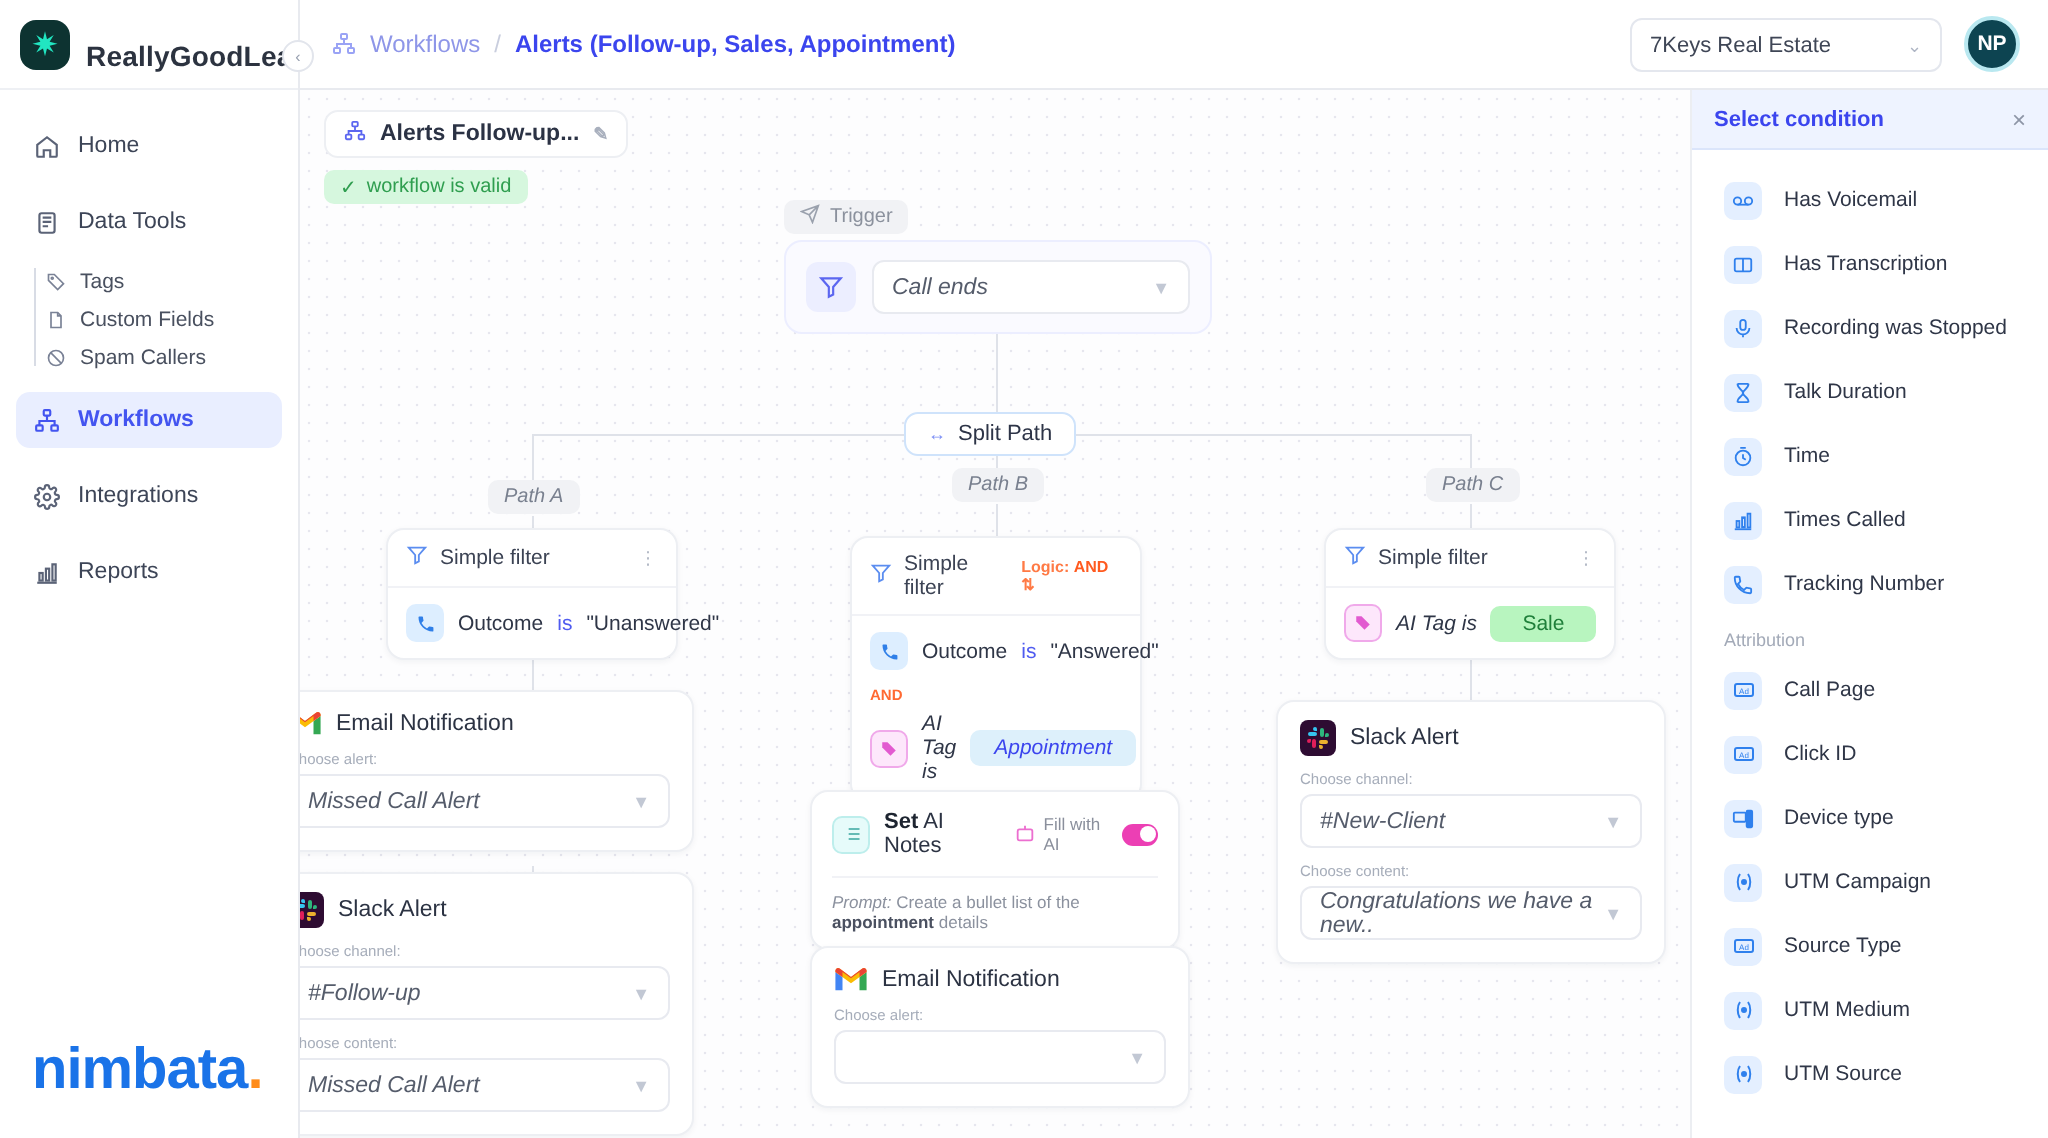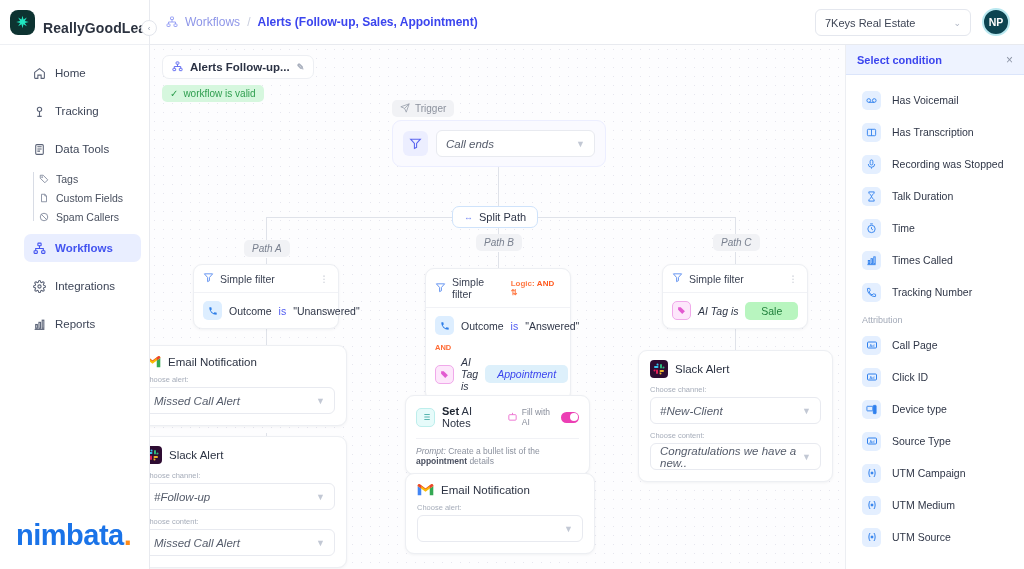--- a/index.html
+++ b/index.html
@@ -20,21 +20,21 @@
     height: 45px; display: flex; align-items: center; gap: 8px;
     padding: 0 10px; border-bottom: 1px solid #eef0f4;
   }
   .brand-logo {
     width: 25px; height: 25px; border-radius: 8px; background: #0d3331;
     display: flex; align-items: center; justify-content: center; flex: none;
   }
   .brand-name { font-size: 14px; color: #2c3340; font-weight: 600; letter-spacing: .1px; margin-top: 11px; }
   .brand-caret { margin-left: auto; font-size: 8px; color: #b9c0cc; }
 
-  .nav { padding-top: 14px; padding-left: 16px; }
+  .nav { padding-top: 14px; }
   .nav-item {
     display: flex; align-items: center; gap: 9px;
     height: 28px; margin: 0 8px 10px 8px; padding: 0 8px;
     border-radius: 7px; font-size: 11.5px; color: #3d4557; cursor: pointer;
   }
   .nav-item.active { background: #e9eeff; color: #4354f0; font-weight: 600; }
   .nav-item .ico { width: 14px; height: 14px; display: flex; align-items: center;
     justify-content: center; flex: none; color: #5b6377; }
   .nav-item.active .ico { color: #4354f0; }
   .subnav { position: relative; margin: -4px 0 8px 0; padding-left: 22px; }
@@ -253,29 +253,20 @@
     <div class="collapse-btn">‹</div>
 
     <div class="nav">
       <div class="nav-item">
         <span class="ico">
           <svg width="13" height="13" viewBox="0 0 24 24" fill="none" stroke="currentColor" stroke-width="2">
               <path d="M3 10l9-7 9 7v10a1 1 0 01-1 1h-5v-6H9v6H4a1 1 0 01-1-1z"></path>
             </svg>
         </span>
         <span>Home</span>
-      </div>
-      <div class="nav-item">
-        <span class="ico">
-          <svg width="13" height="13" viewBox="0 0 24 24" fill="none" stroke="currentColor" stroke-width="2">
-              <circle cx="12" cy="8" r="4"></circle>
-              <path d="M12 12v9M8 21h8"></path>
-            </svg>
-        </span>
-        <span>Tracking</span>
       </div>
       <div class="nav-item">
         <span class="ico">
           <svg width="13" height="13" viewBox="0 0 24 24" fill="none" stroke="currentColor" stroke-width="2">
               <rect x="5" y="3" width="14" height="18" rx="2"></rect>
               <path d="M8 7h8M8 11h8M8 15h5"></path>
             </svg>
         </span>
         <span>Data Tools</span>
       </div>
@@ -766,52 +757,52 @@
           <span class="cond-ic">
             <svg width="11" height="11" viewBox="0 0 24 24" fill="none" stroke="currentColor" stroke-width="2">
                 <rect x="2" y="5" width="13" height="10" rx="1"></rect>
                 <rect x="16" y="3" width="6" height="18" rx="1" fill="currentColor"></rect>
               </svg>
           </span>
           <span>Device type</span>
         </div>
         <div class="cond-item">
           <span class="cond-ic">
+            <svg width="12" height="12" viewBox="0 0 24 24" fill="none" stroke="currentColor" stroke-width="2">
+                <path d="M8 4c-3 4-3 12 0 16M16 4c3 4 3 12 0 16"></path>
+                <circle cx="12" cy="12" r="2" fill="currentColor"></circle>
+              </svg>
+          </span>
+          <span>UTM Campaign</span>
+        </div>
+        <div class="cond-item">
+          <span class="cond-ic">
             <svg width="12" height="12" viewBox="0 0 24 24">
                 <rect x="3" y="6" width="18" height="12" rx="2" fill="none" stroke="currentColor" stroke-width="2"></rect>
                 <text x="12" y="15.5" font-size="8" text-anchor="middle" fill="currentColor">Ad</text>
               </svg>
           </span>
           <span>Source Type</span>
         </div>
         <div class="cond-item">
           <span class="cond-ic">
             <svg width="12" height="12" viewBox="0 0 24 24" fill="none" stroke="currentColor" stroke-width="2">
                 <path d="M8 4c-3 4-3 12 0 16M16 4c3 4 3 12 0 16"></path>
                 <circle cx="12" cy="12" r="2" fill="currentColor"></circle>
               </svg>
           </span>
-          <span>UTM Campaign</span>
+          <span>UTM Medium</span>
         </div>
         <div class="cond-item">
           <span class="cond-ic">
             <svg width="12" height="12" viewBox="0 0 24 24" fill="none" stroke="currentColor" stroke-width="2">
                 <path d="M8 4c-3 4-3 12 0 16M16 4c3 4 3 12 0 16"></path>
                 <circle cx="12" cy="12" r="2" fill="currentColor"></circle>
               </svg>
           </span>
-          <span>UTM Medium</span>
-        </div>
-        <div class="cond-item">
-          <span class="cond-ic">
-            <svg width="12" height="12" viewBox="0 0 24 24" fill="none" stroke="currentColor" stroke-width="2">
-                <path d="M8 4c-3 4-3 12 0 16M16 4c3 4 3 12 0 16"></path>
-                <circle cx="12" cy="12" r="2" fill="currentColor"></circle>
-              </svg>
-          </span>
           <span>UTM Source</span>
         </div>
 
       </div>
     </div>
 
   </div>
 </div>
 
 </body></html>

